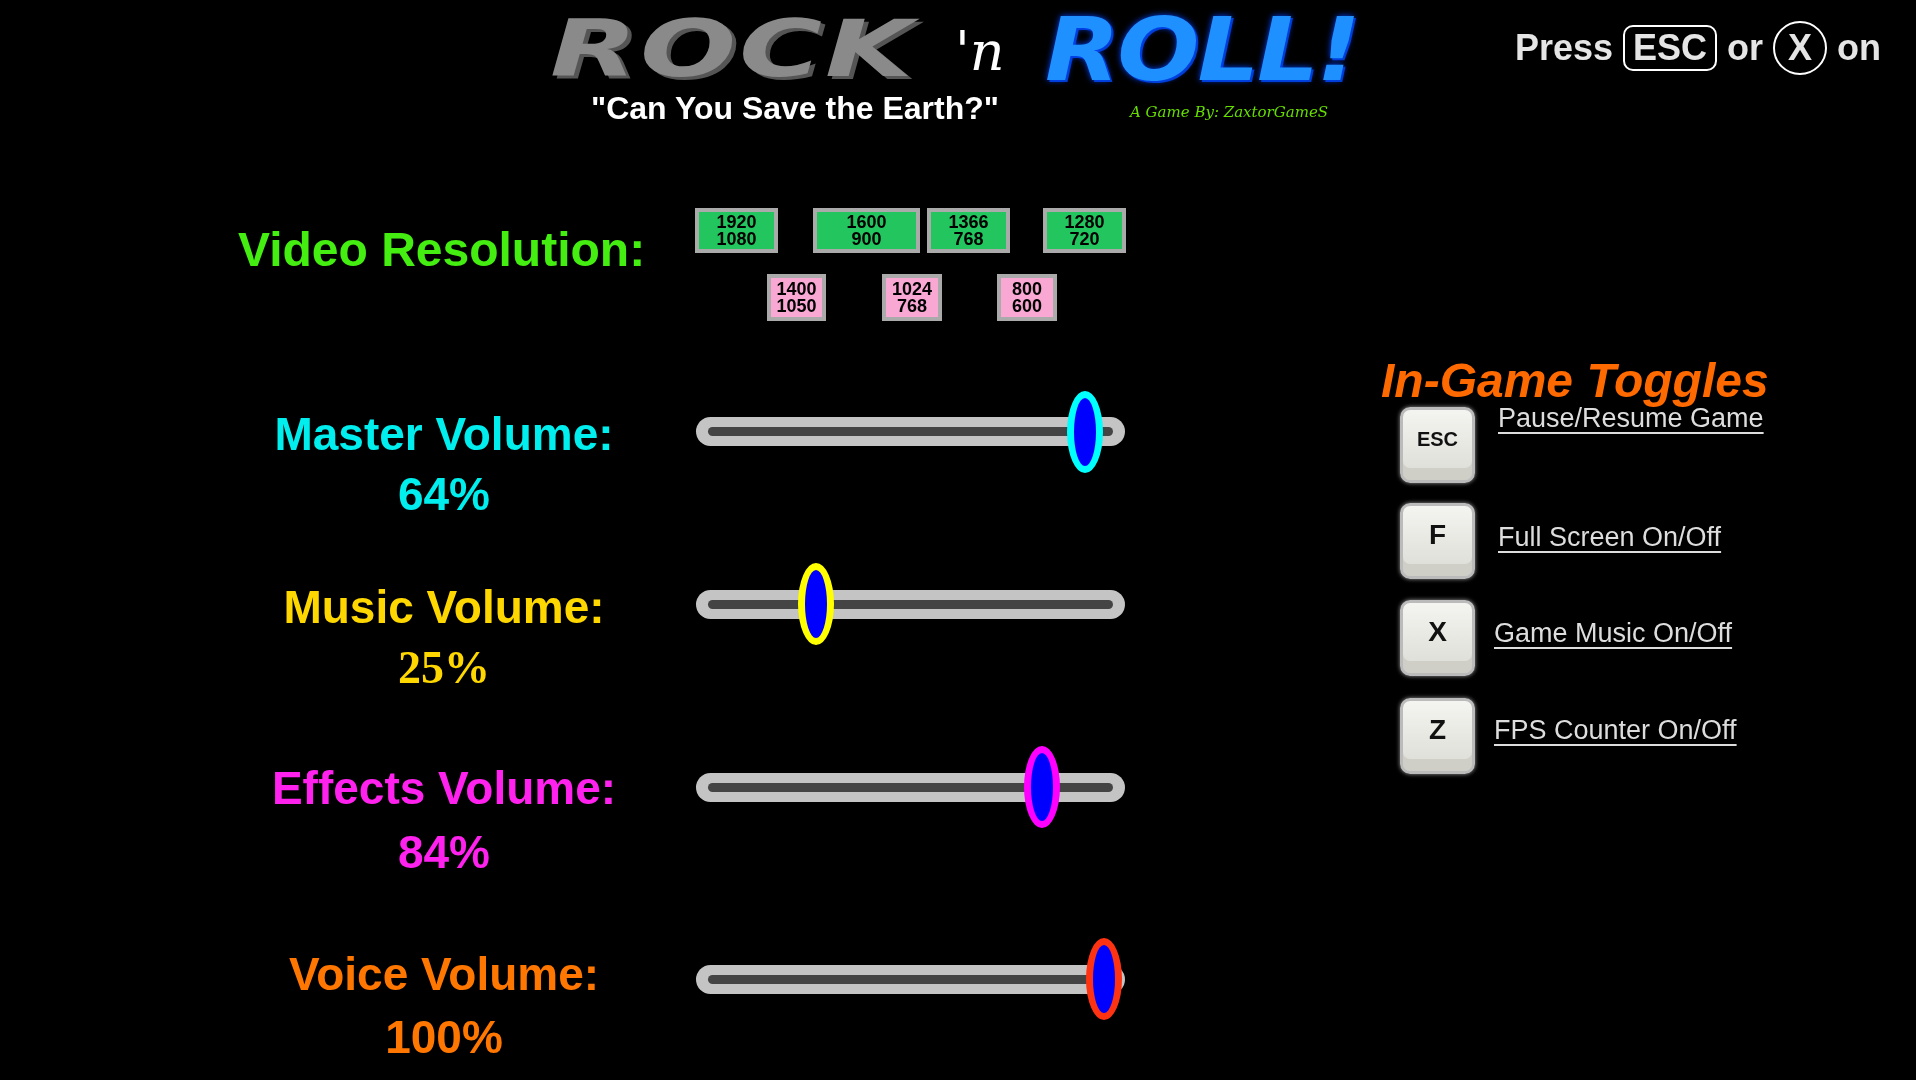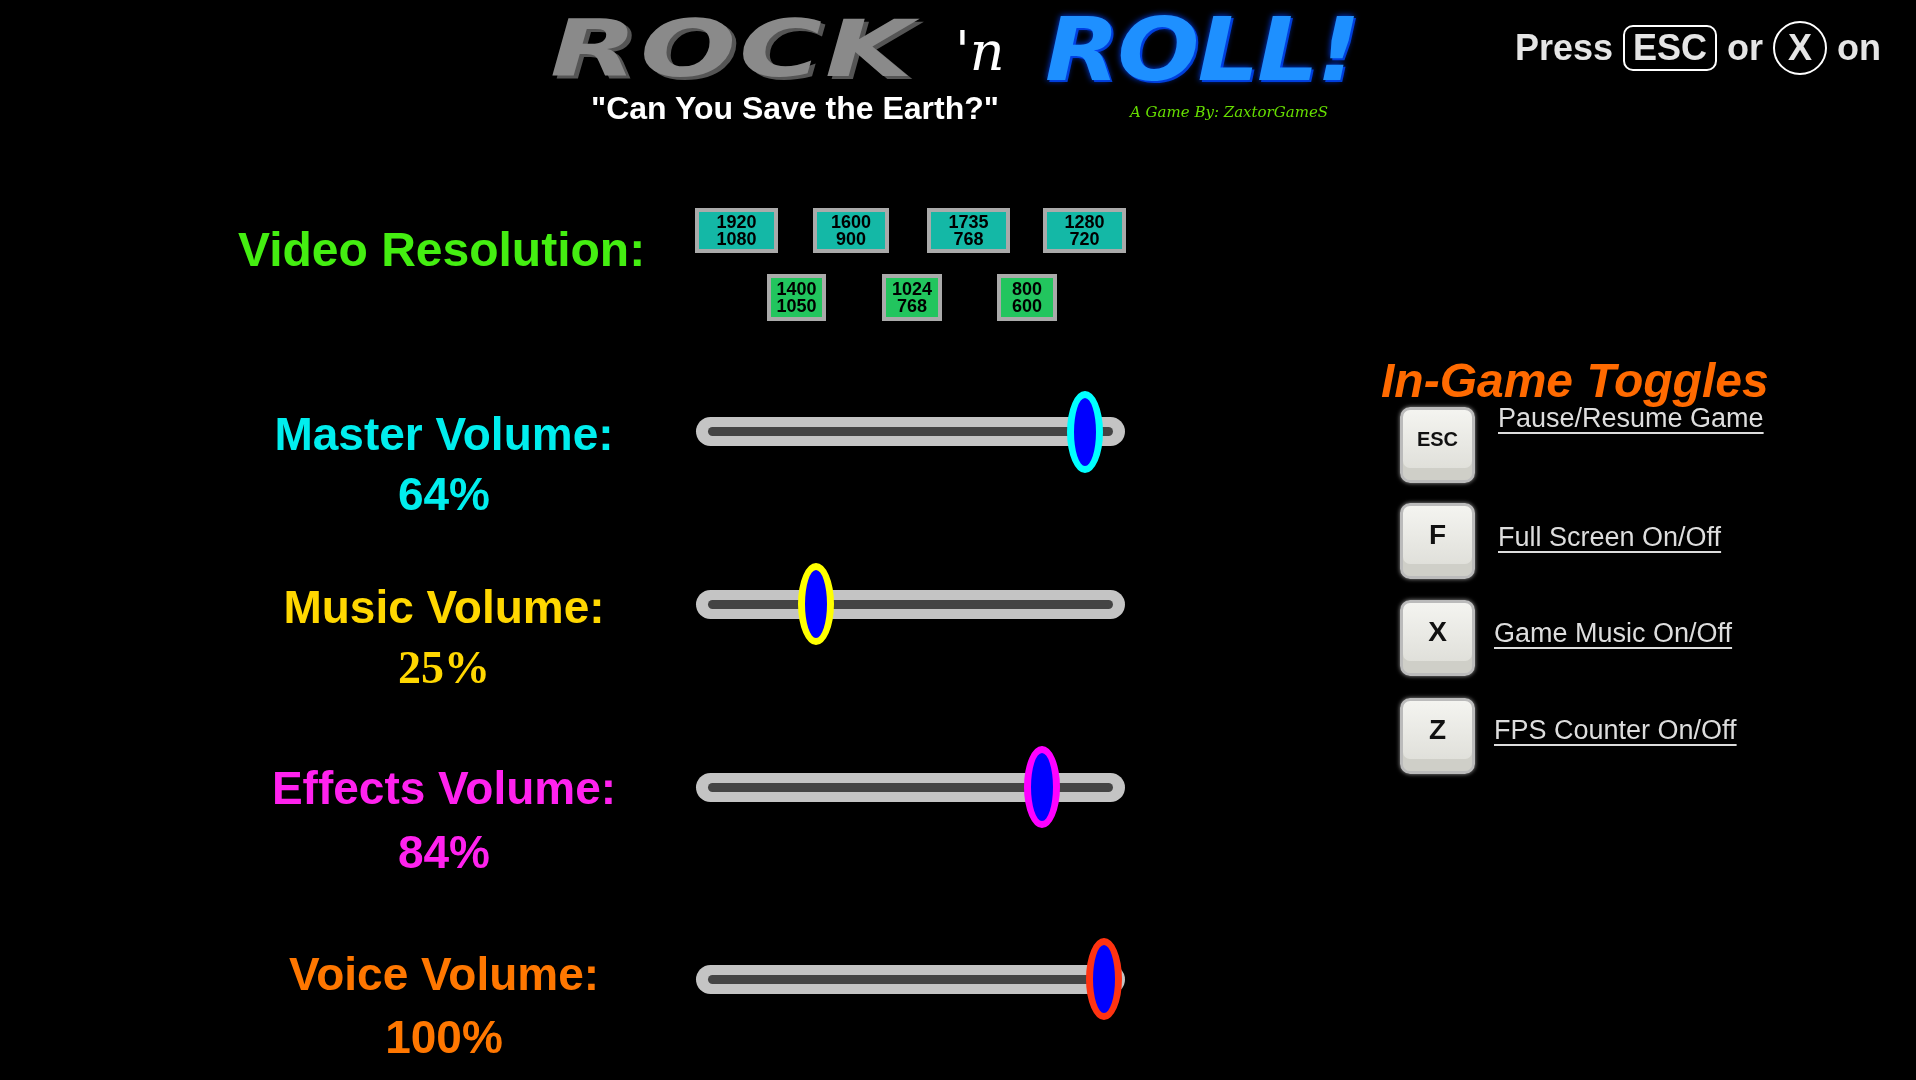--- a/index.html
+++ b/index.html
@@ -8,22 +8,22 @@
   .logo-rock { left:550px; top:4px; font-family:"DejaVu Sans", sans-serif; font-weight:bold; font-style:italic; font-size:78px; color:#8a8a8a; letter-spacing:2px; transform:scaleX(1.45); transform-origin:left top; text-shadow:3px 3px 0 #555; line-height:90px; }
   .logo-n { left:955px; top:22px; color:#fff; font-size:54px; font-family:"DejaVu Serif", serif; font-style:italic; line-height:60px; }
   .logo-roll { left:1045px; top:0px; color:#1e90ff; font-family:"DejaVu Sans", sans-serif; font-style:italic; font-weight:bold; font-size:88px; line-height:100px; letter-spacing:-2px; text-shadow:0 0 6px #0044ff, 2px 2px 0 #003cc8; transform:scaleX(1.1); transform-origin:left top;}
   .tagline { left:560px; top:88px; width:470px; text-align:center; color:#fff; font-weight:bold; font-size:32px; line-height:40px; }
   .byline { left:1130px; top:102px; color:#66dd00; font-style:italic; font-family:"DejaVu Serif", serif; font-size:15px; line-height:20px; }
   .back-hint { left:1503px; top:20px; width:390px; text-align:center; color:#e5e5e5; font-weight:bold; font-size:36px; line-height:56px; }
   .key-esc-outline { display:inline-block; border:2px solid #fff; border-radius:10px; padding:0 8px; line-height:42px; }
   .key-x-outline { display:inline-block; border:2px solid #fff; border-radius:50%; width:50px; height:50px; line-height:50px; text-align:center; }
   .section-label { color:#44ee11; font-weight:bold; font-size:48px; line-height:60px; }
   .res-btn { position:absolute; box-sizing:border-box; border:4px solid #aaa; color:#000; font-weight:bold; font-size:18px; line-height:17px; text-align:center; display:flex; flex-direction:column; justify-content:center; cursor:pointer; }
-  .res-btn.active { background:#14b8a6; }
-  .res-btn.inactive { background:#22c55e; }
+  .res-btn.active { background:#22c55e; }
+  .res-btn.inactive { background:#f9a8d4; }
   .vol-label { width:420px; text-align:center; font-weight:bold; font-size:46px; line-height:62px; }
   .track { position:absolute; left:696px; width:429px; height:29px; border-radius:15px; background:#c4c4c4; box-sizing:border-box; }
   .track-inner { position:absolute; left:12px; right:12px; top:10px; height:9px; border-radius:5px; background:#444; }
   .thumb { position:absolute; width:36px; height:82px; box-sizing:border-box; border-radius:50%; background:#0000ff; border:7px solid #0ff; transform:translate(-50%,-50%); cursor:grab; }
   .toggles-title { left:1381px; top:348px; color:#ff6a00; font-weight:bold; font-style:italic; font-size:48px; line-height:66px; }
   .keycap { position:absolute; left:1400px; width:75px; height:76px; box-sizing:border-box; border-radius:10px; background:linear-gradient(#f4f4f0,#dcdcd6); border:3px solid #bbb; box-shadow:inset 0 -12px 0 #cfcfc8, 0 0 4px #999; color:#111; font-weight:bold; text-align:center; line-height:58px; font-size:28px; }
   .keycap.small-text { font-size:20px; }
   .toggle-label { position:absolute; color:#ddd; font-size:27px; text-decoration:underline; text-underline-offset:5px; line-height:34px; cursor:pointer; }
 </style>
 </head>
@@ -44,26 +44,26 @@
     <span>on</span>
   </div>
 </div>
 
 <div class="abs section-label" style="left:238px; top:220px;">Video Resolution:</div>
 
 <div class="res-btn active" style="left:695px; top:208px; width:83px; height:45px;">
   <span>1920</span>
   <span>1080</span>
 </div>
-<div class="res-btn active" style="left:813px; top:208px; width:76px; height:45px;">
+<div class="res-btn active" style="left:813px; top:208px; width:107px; height:45px;">
   <span>1600</span>
   <span>900</span>
 </div>
 <div class="res-btn active" style="left:927px; top:208px; width:83px; height:45px;">
-  <span>1735</span>
+  <span>1366</span>
   <span>768</span>
 </div>
 <div class="res-btn active" style="left:1043px; top:208px; width:83px; height:45px;">
   <span>1280</span>
   <span>720</span>
 </div>
 <div class="res-btn inactive" style="left:767px; top:274px; width:59px; height:47px;">
   <span>1400</span>
   <span>1050</span>
 </div>

